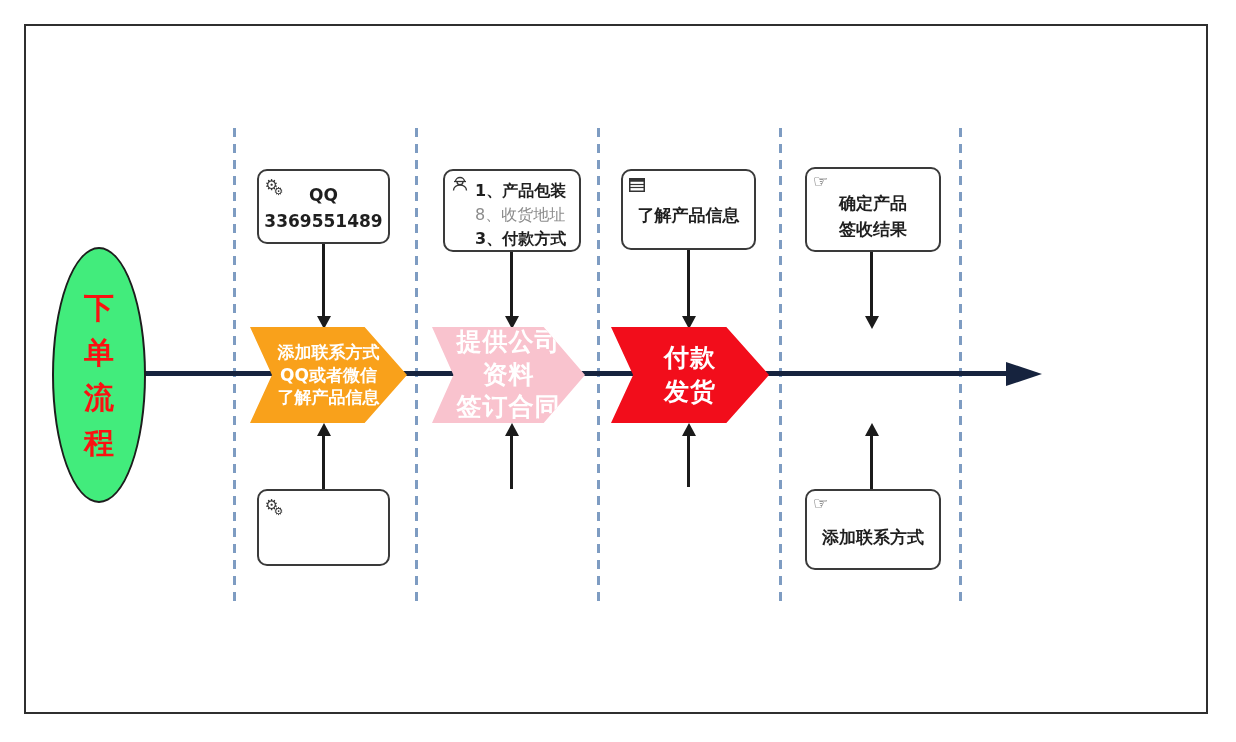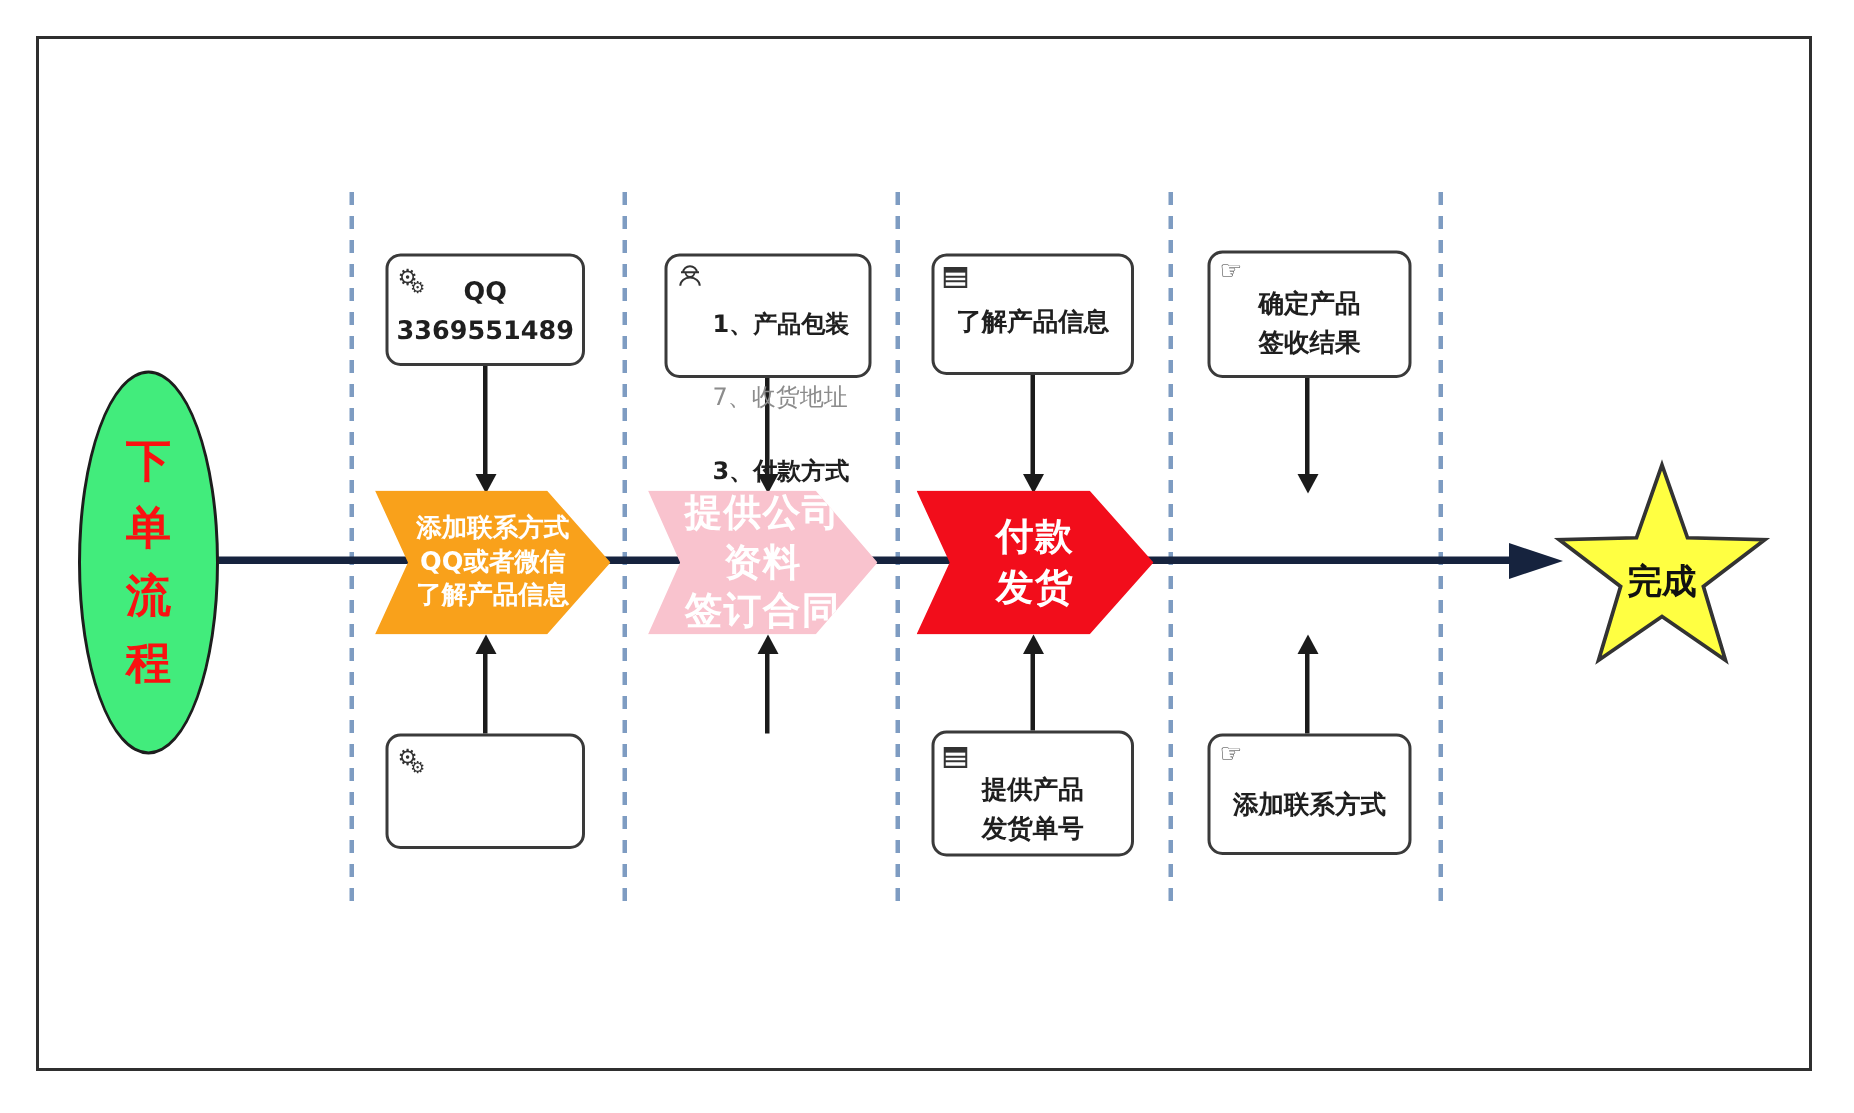--- a/index.html
+++ b/index.html
@@ -29,21 +29,21 @@
   .chevron.c1 { left:250px; width:157px; } .chevron.c1 .label { font-size:17px; line-height:1.32; letter-spacing:0; }
   .chevron.c2 { left:432px; width:153px; } .chevron.c2 .label { font-size:25px; line-height:1.3; }
   .chevron.c3 { left:611px; width:158px; } .chevron.c3 .label { font-size:25px; line-height:1.35; }
   .chevron.c4 { left:793px; width:157px; } .chevron.c4 .label { font-size:21px; line-height:1.3; }
 
   .info-box { position:absolute; background:#fff; border:2px solid #3a3a3a; border-radius:10px; z-index:2; }
   .info-box .icon { position:absolute; top:4px; left:6px; color:#333; }
   .info-box .txt { font-weight:bold; color:#1F1F1F; font-size:17px; line-height:1.5;
     text-align:center; white-space:pre-line; }
   .info-box .lines { font-weight:bold; color:#1F1F1F; font-size:16px; line-height:1.5; }
-  .info-box .lines span { display:block;margin-top:25px; }
+  .info-box .lines span { display:block; }
 
   .gear-main { font-size:15px; line-height:1; display:inline-block; }
   .gear-small { font-size:11px; line-height:1; display:inline-block; position:relative; left:-5px; top:5px; }
   .hand-glyph { font-size:17px; line-height:1; }
 
   .connector { position:absolute; width:3px; background:#1b1b1b; z-index:1; }
   .arrow-down { position:absolute; width:0; height:0; z-index:2;
     border-left:7px solid transparent; border-right:7px solid transparent; border-top:13px solid #1b1b1b; }
   .arrow-up { position:absolute; width:0; height:0; z-index:2;
     border-left:7px solid transparent; border-right:7px solid transparent; border-bottom:13px solid #1b1b1b; }
@@ -97,21 +97,21 @@
     <span class="icon">
       <svg width="18" height="17" viewBox="0 0 18 17" fill="none" stroke="#333" stroke-width="1.3">
         <path d="M4.5 6.5 a4.5 4 0 0 1 9 0"></path>
         <line x1="3" y1="6.5" x2="15" y2="6.5"></line>
         <path d="M6 6.5 a3 3.2 0 0 0 6 0"></path>
         <path d="M2.5 15.5 a6.5 5.5 0 0 1 13 0"></path>
       </svg>
     </span>
     <div class="lines" style="padding:8px 0 0 30px">
       <span>1、产品包装</span>
-      <span style="font-weight: normal; color: rgb(140, 140, 140);">7、收货地址</span>
+      <span style="font-weight: normal; color: rgb(140, 140, 140);">8、收货地址</span>
       <span>3、付款方式</span>
     </div>
   </div>
   <div class="connector" style="left:510px; top:252px; height:64px"></div>
   <div class="arrow-down" style="left:505px; top:316px"></div>
   <div class="chevron c2" style="background: rgb(249, 195, 206);">
     <div class="label">提供公司
 资料
 签订合同</div>
   </div>
@@ -130,47 +130,29 @@
     <div class="txt" style="padding-top:32px">了解产品信息</div>
   </div>
   <div class="connector" style="left:687px; top:250px; height:66px"></div>
   <div class="arrow-down" style="left:682px; top:316px"></div>
   <div class="chevron c3" style="background: rgb(242, 13, 27);">
     <div class="label">付款
 发货</div>
   </div>
   <div class="arrow-up" style="left:682px; top:423px"></div>
   <div class="connector" style="left:687px; top:436px; height:51px"></div>
-  <div class="info-box" style="left:621px; top:487px; width:135px; height:84px">
-    <span class="icon" style="top:8px">
-      <svg width="16" height="14" viewBox="0 0 16 14">
-        <rect x="0.75" y="0.75" width="14.5" height="12.5" fill="#fff" stroke="#333" stroke-width="1.5"></rect>
-        <rect x="0.75" y="0.75" width="14.5" height="3" fill="#333"></rect>
-        <line x1="1" y1="6.5" x2="15" y2="6.5" stroke="#333" stroke-width="1.2"></line>
-        <line x1="1" y1="9.5" x2="15" y2="9.5" stroke="#333" stroke-width="1.2"></line>
-      </svg>
-    </span>
-    <div class="txt" style="padding-top:26px">提供产品
-发货单号</div>
-  </div>
 
   <div class="info-box" style="left:805px; top:167px; width:136px; height:85px">
     <span class="icon hand-glyph">☞</span>
     <div class="txt" style="padding-top:22px">确定产品
 签收结果</div>
   </div>
   <div class="connector" style="left:870px; top:252px; height:64px"></div>
   <div class="arrow-down" style="left:865px; top:316px"></div>
   <div class="arrow-up" style="left:865px; top:423px"></div>
   <div class="connector" style="left:870px; top:436px; height:53px"></div>
   <div class="info-box" style="left:805px; top:489px; width:136px; height:81px">
     <span class="icon hand-glyph">☞</span>
     <div class="txt" style="padding-top:34px">添加联系方式</div>
   </div>
 
-  <div class="finish-star">
-    <svg width="150" height="140" viewBox="0 0 150 140">
-      <path d="M75,4 L92,52.5 L143.5,53.8 L102.6,85 L117.3,134.2 L75,105 L32.7,134.2 L47.4,85 L6.5,53.8 L58,52.5 Z" fill="#FFFF42" stroke="#333" stroke-width="2.5" stroke-linejoin="miter"></path>
-    </svg>
-    <div class="label">完成</div>
-  </div>
 
 </div>
 
 </body></html>

